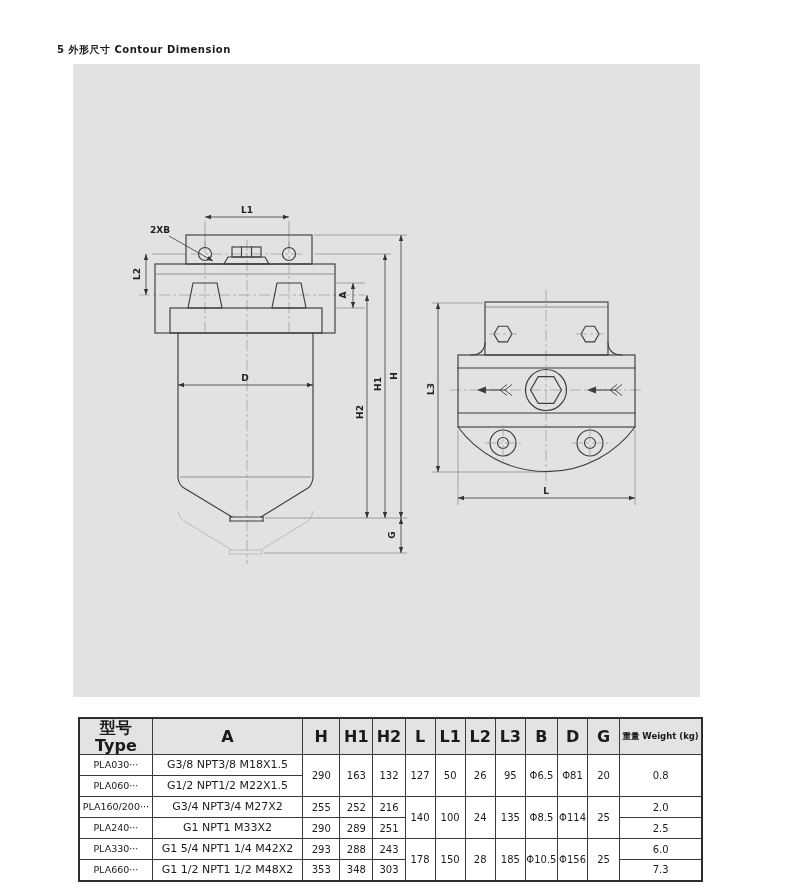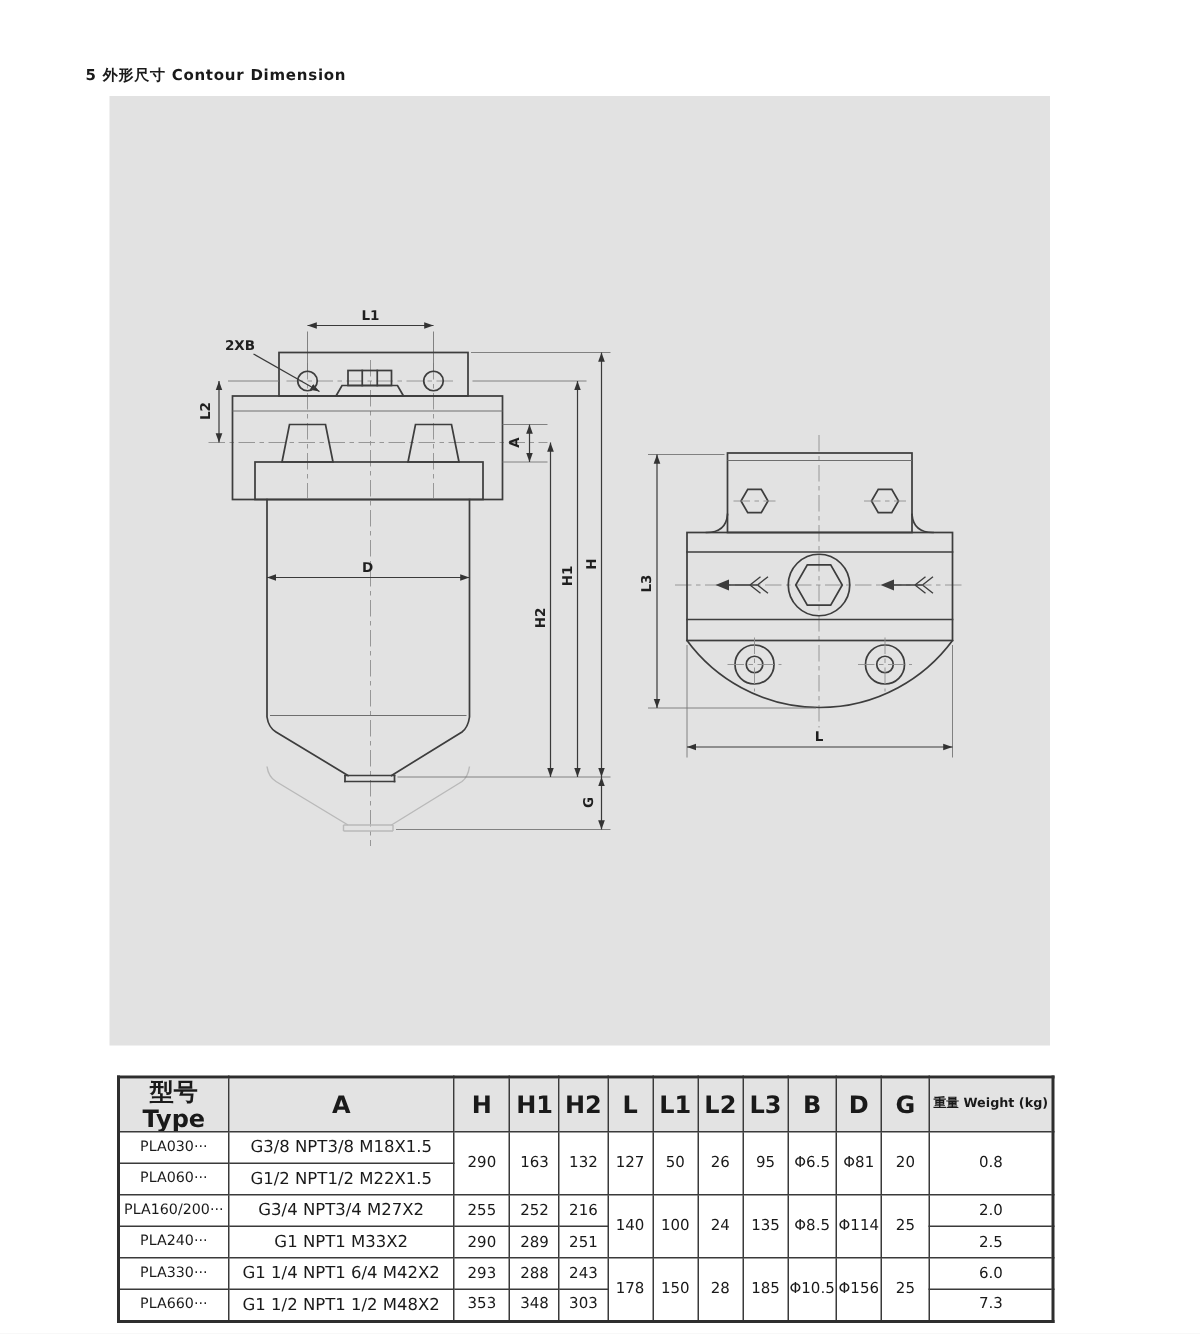--- a/index.html
+++ b/index.html
@@ -243,21 +243,21 @@
       <td class="t-type">PLA240···</td>
       <td class="t-a">G1   NPT1   M33X2</td>
       <td>290</td>
       <td>289</td>
       <td>251</td>
       <td>2.5</td>
     </tr>
 
     <tr>
       <td class="t-type">PLA330···</td>
-      <td class="t-a">G1 1/4  NPT1 6/4  M42X2</td>
+      <td class="t-a">G1 5/4  NPT1 1/4  M42X2</td>
       <td>293</td>
       <td>288</td>
       <td>243</td>
       <td rowspan="2">178</td>
       <td rowspan="2">150</td>
       <td rowspan="2">28</td>
       <td rowspan="2">185</td>
       <td rowspan="2">Φ10.5</td>
       <td rowspan="2">Φ156</td>
       <td rowspan="2">25</td>

